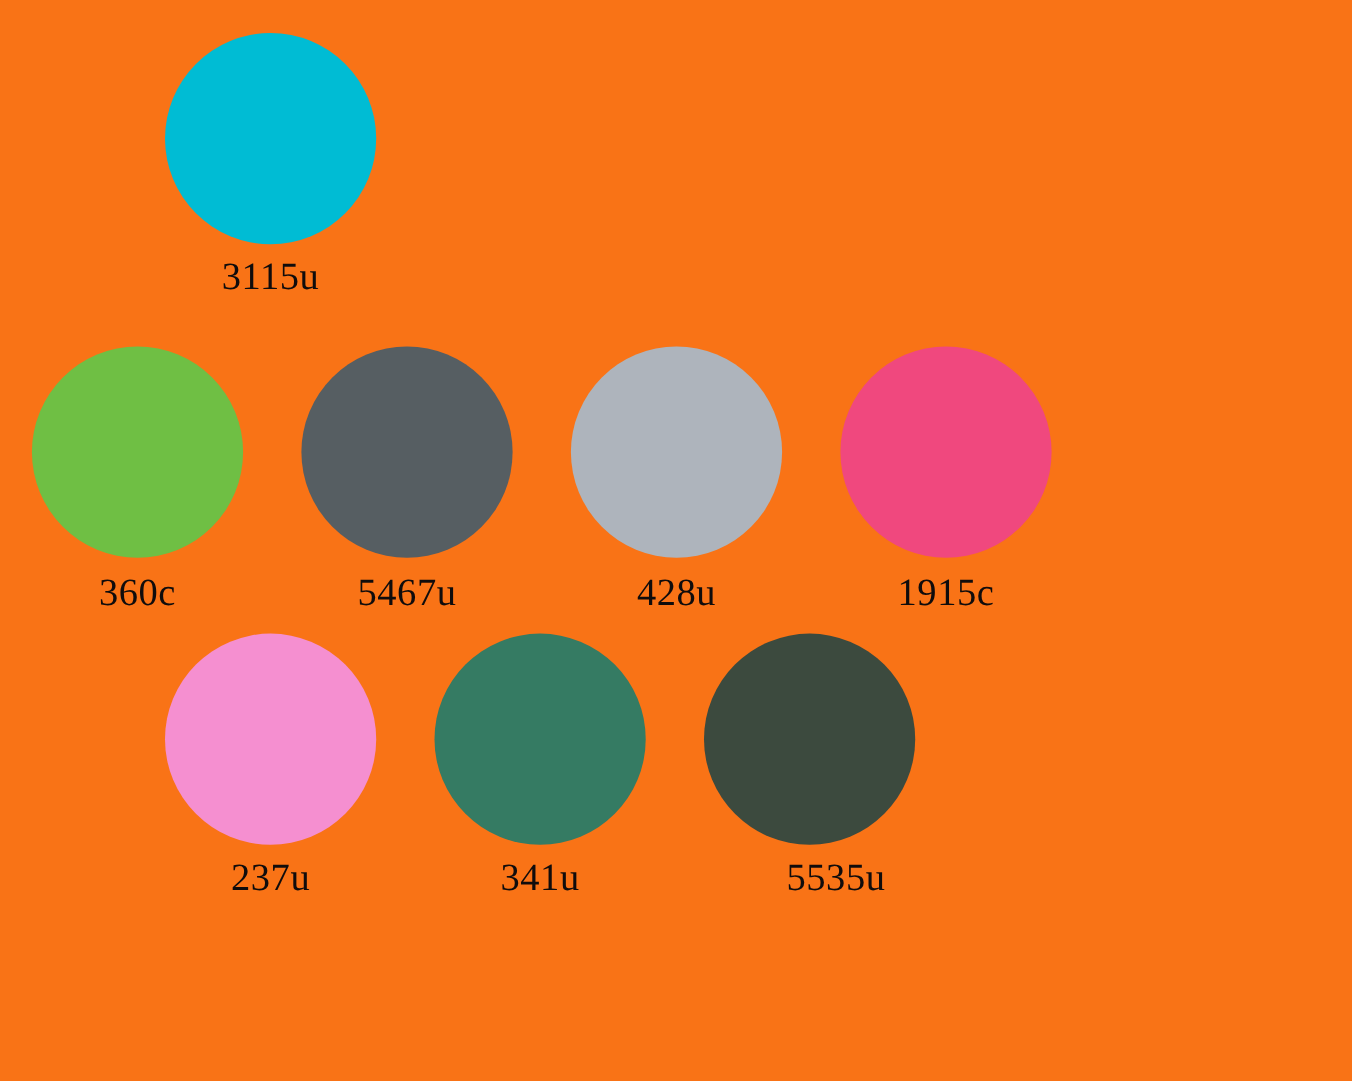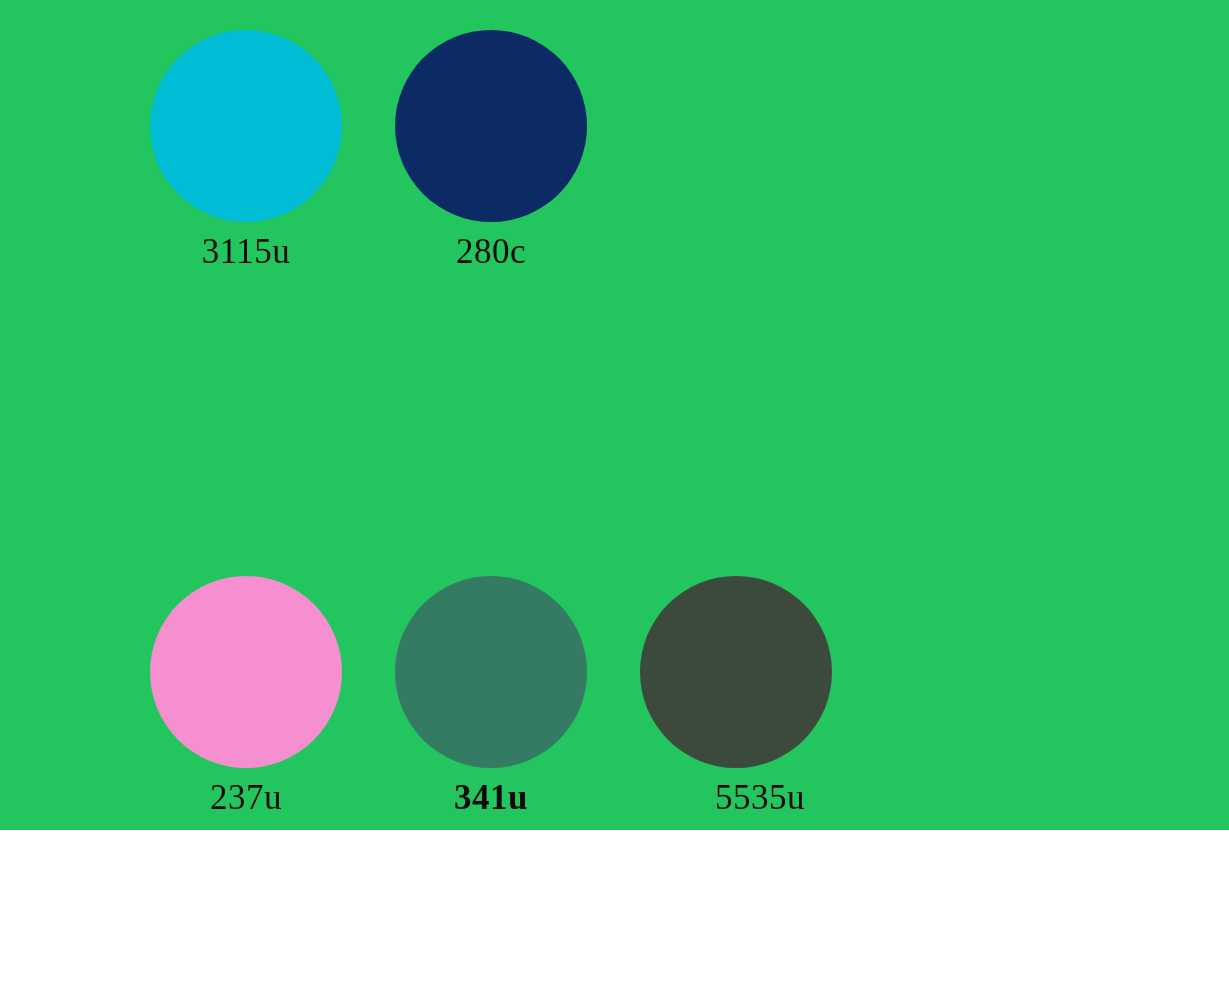--- a/index.html
+++ b/index.html
@@ -12,22 +12,22 @@
     width: 1229px;
     height: 983px;
     overflow: hidden;
     font-family: "Liberation Serif", "DejaVu Serif", serif;
     -webkit-font-smoothing: antialiased;
   }
 
   #swatch-board {
     position: relative;
     width: 1229px;
-    height: 830px;
-    background: #22c55e;
+    height: 983px;
+    background: #f97316;
   }
 
   .swatch-row {
     position: absolute;
     left: 0;
     width: 1229px;
     height: 290px;
   }
 
   
@@ -79,37 +79,53 @@
 <body style="background: rgb(255, 255, 255);">
 
 <div id="swatch-board">
 
   <div class="swatch-row row-0">
     <div class="row-inner">
       <div class="swatch-cell">
         <div class="swatch-dot" style="background: rgb(0, 188, 212);"></div>
         <div class="swatch-label" style="color: rgb(16, 12, 12);">3115u</div>
       </div>
+    </div>
+  </div>
+
+  <div class="swatch-row row-1">
+    <div class="row-inner">
       <div class="swatch-cell">
-        <div class="swatch-dot" style="background: rgb(12, 42, 99);"></div>
-        <div class="swatch-label" style="color: rgb(16, 12, 12);">280c</div>
+        <div class="swatch-dot" style="background: rgb(111, 191, 68);"></div>
+        <div class="swatch-label" style="color: rgb(16, 12, 12);">360c</div>
+      </div>
+      <div class="swatch-cell">
+        <div class="swatch-dot" style="background: rgb(86, 94, 98);"></div>
+        <div class="swatch-label" style="color: rgb(16, 12, 12);">5467u</div>
+      </div>
+      <div class="swatch-cell">
+        <div class="swatch-dot" style="background: rgb(174, 180, 188);"></div>
+        <div class="swatch-label" style="color: rgb(16, 12, 12);">428u</div>
+      </div>
+      <div class="swatch-cell">
+        <div class="swatch-dot" style="background: rgb(240, 72, 126);"></div>
+        <div class="swatch-label" style="color: rgb(16, 12, 12);">1915c</div>
       </div>
     </div>
   </div>
-
 
   <div class="swatch-row row-2">
     <div class="row-inner">
       <div class="swatch-cell">
         <div class="swatch-dot" style="background: rgb(245, 143, 208);"></div>
         <div class="swatch-label" style="color: rgb(16, 12, 12);">237u</div>
       </div>
       <div class="swatch-cell">
         <div class="swatch-dot" style="background: rgb(53, 123, 99);"></div>
-        <div class="swatch-label" style="color: rgb(16, 12, 12); font-weight: bold;">341u</div>
+        <div class="swatch-label" style="color: rgb(16, 12, 12);">341u</div>
       </div>
       <div class="swatch-cell">
         <div class="swatch-dot" style="background: rgb(60, 74, 62);"></div>
         <div class="swatch-label" style="color: rgb(16, 12, 12); margin-left: 48px;">5535u</div>
       </div>
     </div>
   </div>
 
 </div>
 

